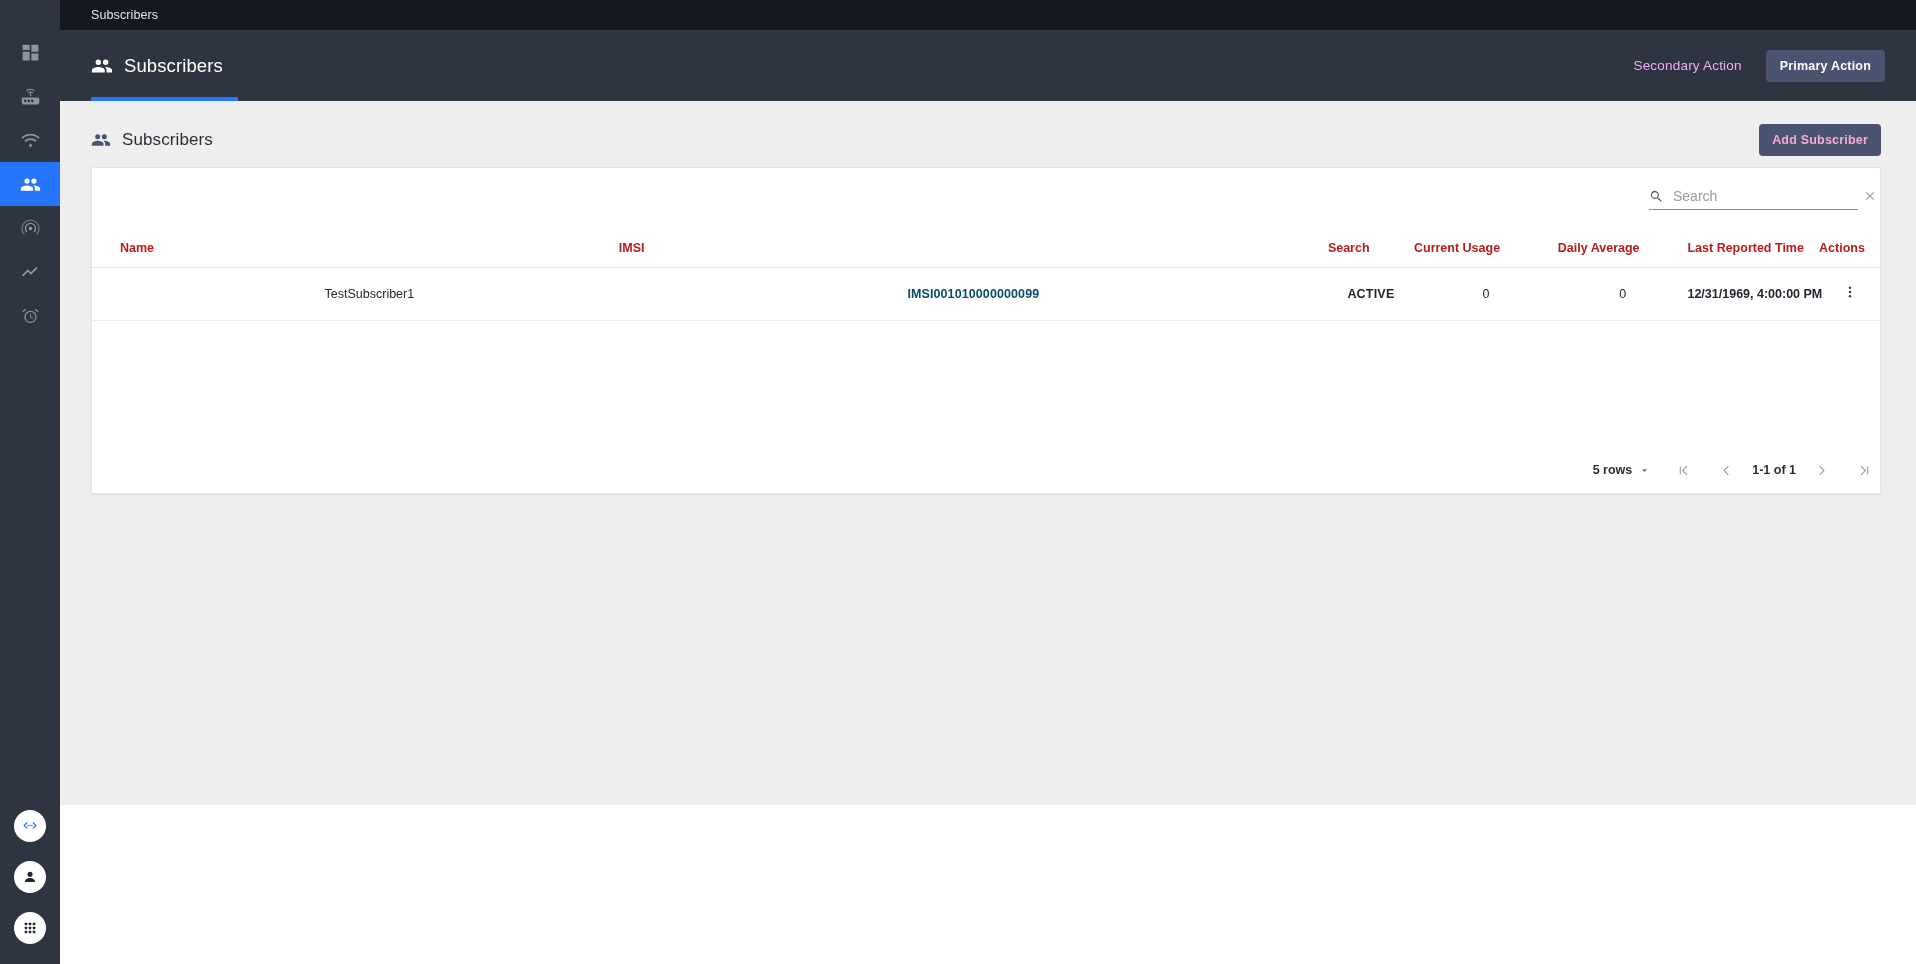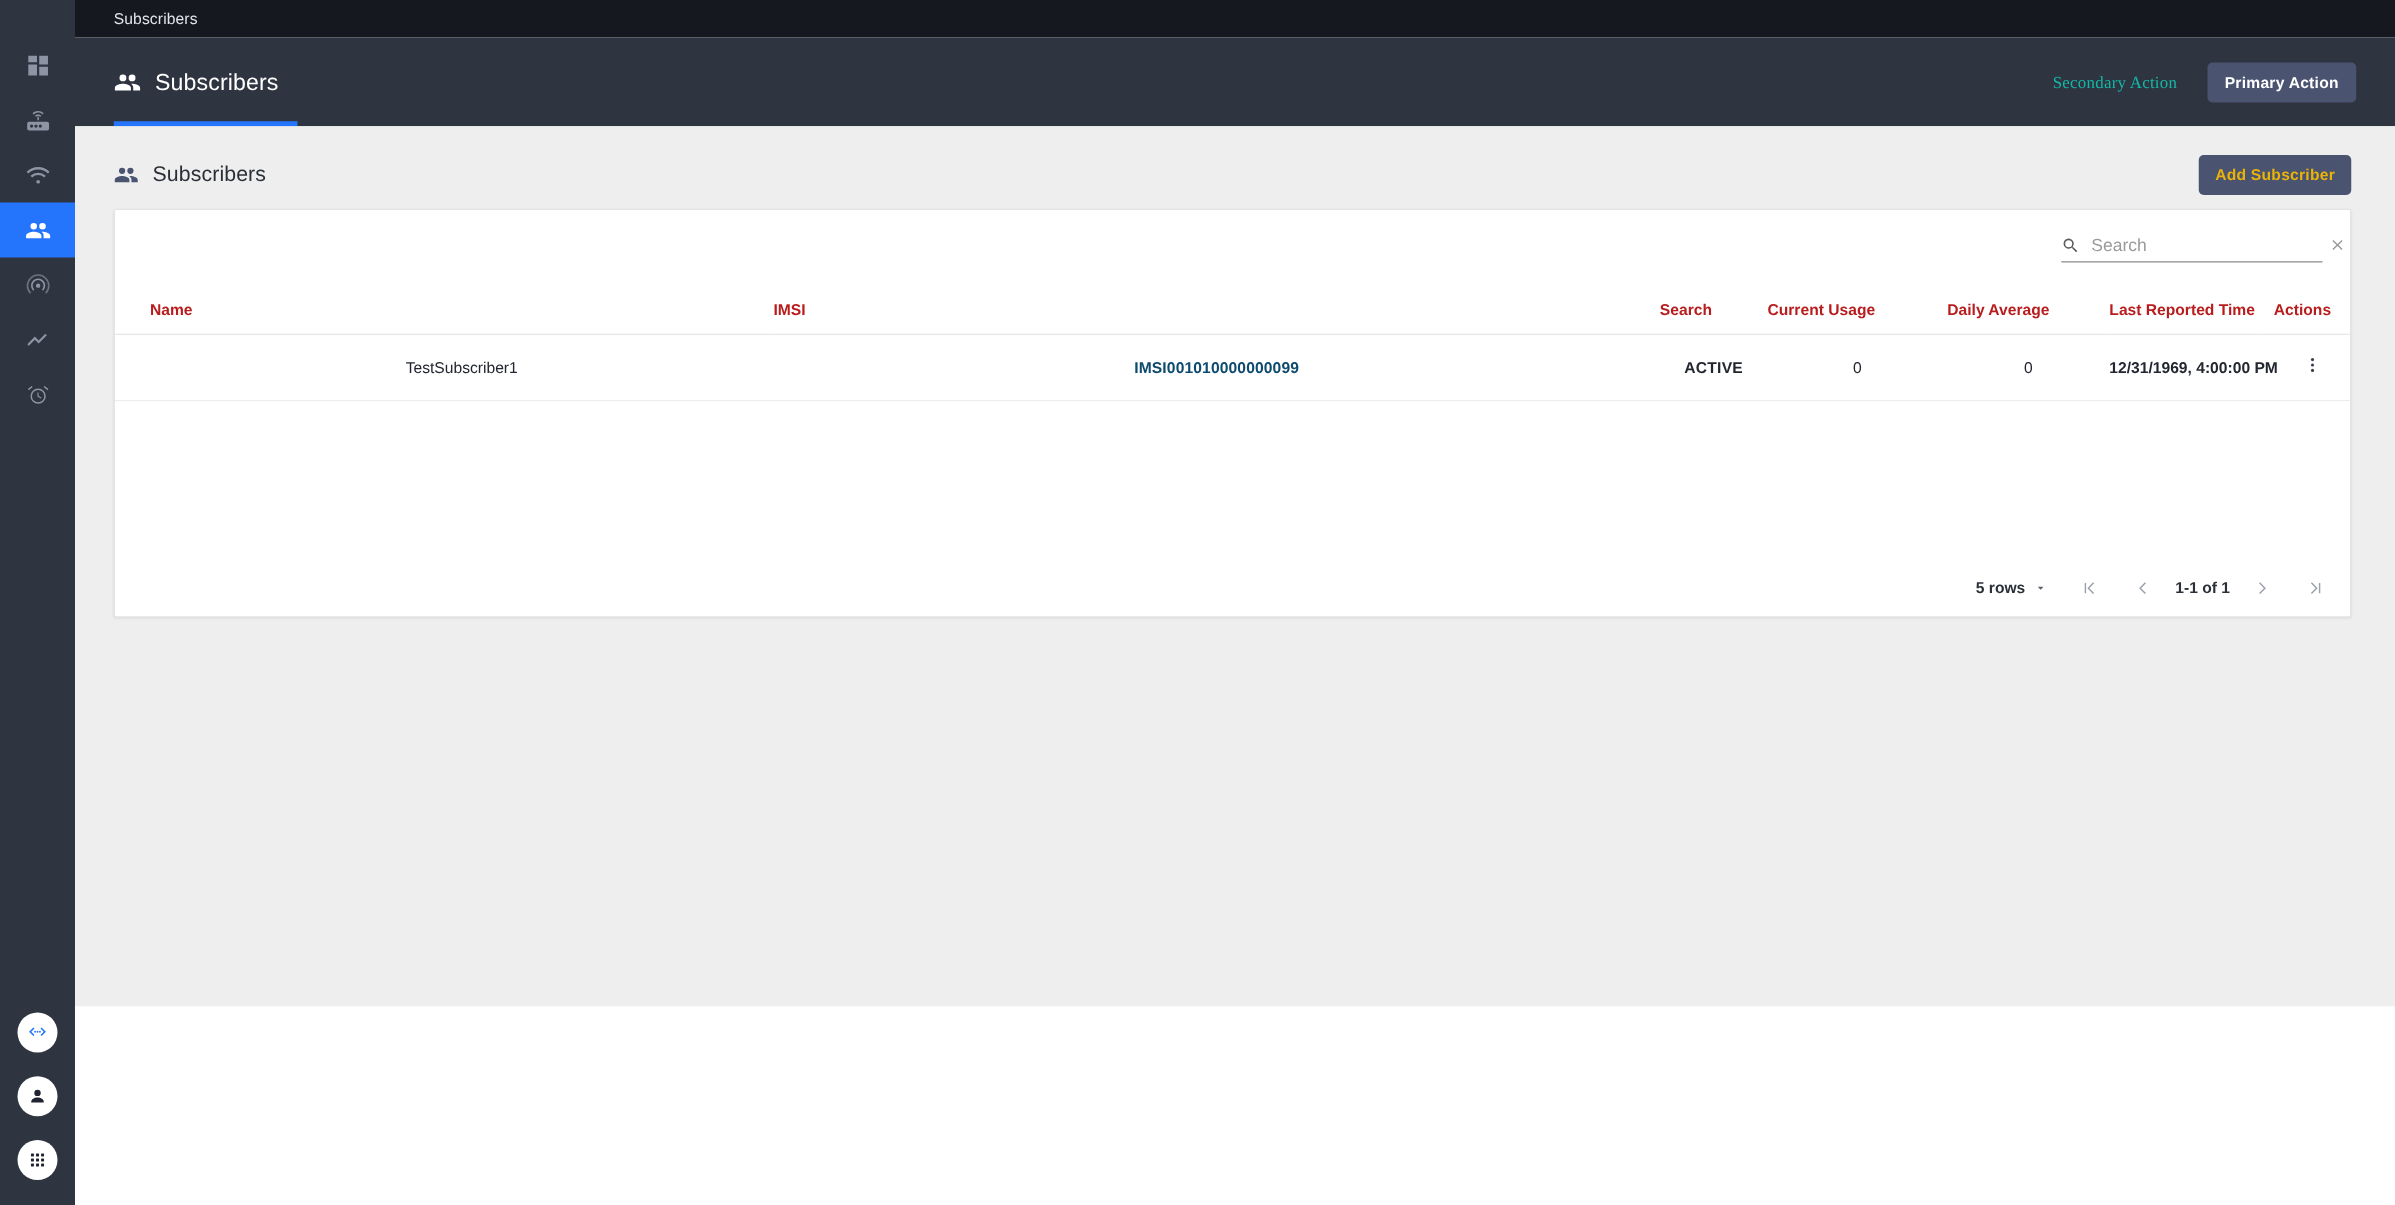--- a/index.html
+++ b/index.html
@@ -60,23 +60,23 @@
   .ph-left { display: flex; align-items: center; gap: 11px; height: 100%; }
   .ph-title-group { display: flex; align-items: center; gap: 11px; }
   .ph-icon svg { width: 22px; height: 22px; display: block; fill: #ffffff; }
   .ph-title { color: #ffffff; font-size: 18.5px; font-weight: 400; letter-spacing: .1px; }
   .tab-underline {
     position: absolute; left: 31px; bottom: 0;
     width: 147px; height: 4px; background: #2575fc;
   }
   .ph-right { display: flex; align-items: center; gap: 18px; }
   .secondary-action {
-    color: #14b8a6; font-size: 13.5px; background: transparent;
+    color: #f0abfc; font-size: 13.5px; background: transparent;
     border: none; cursor: pointer; padding: 8px 6px;
-    font-family: Liberation Serif, serif; letter-spacing: .2px;
+    font-family: Liberation Sans, sans-serif; letter-spacing: .2px;
   }
   .primary-action {
     background: #4a5370; color: #ffffff;
     border: none; border-radius: 4px;
     font-size: 12.5px; font-weight: bold; letter-spacing: .2px;
     padding: 9px 14px; cursor: pointer; font-family: inherit;
   }
 
   
   .content {
@@ -86,21 +86,21 @@
     overflow: hidden;
   }
   .card-header-row {
     display: flex; align-items: center; justify-content: space-between;
     height: 34px; margin-bottom: 10px;
   }
   .card-title-group { display: flex; align-items: center; gap: 11px; }
   .card-title-icon svg { width: 20px; height: 20px; display: block; fill: #4a5370; }
   .card-title { color: #2b2f38; font-size: 17px; letter-spacing: .1px; }
   .add-btn {
-    background: #4a5370; color: #eab308; border: none; border-radius: 4px;
+    background: #4a5370; color: #f9a8d4; border: none; border-radius: 4px;
     font-size: 12.5px; font-weight: bold; letter-spacing: .2px;
     padding: 9px 13px; cursor: pointer; font-family: inherit;
   }
 
   .card {
     background: #ffffff;
     border: 1px solid #e4e4e4;
     border-radius: 2px;
     height: 327px;
     display: flex; flex-direction: column;
@@ -149,21 +149,21 @@
   td.col-last { font-weight: bold; white-space: nowrap; }
   .imsi-link { color: #0c4a6e; font-weight: bold; text-decoration: none; cursor: pointer; letter-spacing: .1px; }
   .kebab { cursor: pointer; display: inline-block; padding: 2px 6px; }
   .kebab svg { width: 16px; height: 16px; display: block; fill: #3a3f4b; }
 
   .table-filler { flex: 1 1 auto; }
 
   .pagination {
     height: 46px; flex: 0 0 46px;
     display: flex; align-items: center; justify-content: flex-end;
-    gap: 0; padding-right: 12px; margin-left: 22px;
+    gap: 0;  margin-left: 22px;
   }
   .rows-select {
     display: flex; align-items: center; gap: 7px;
     font-size: 12.5px; font-weight: bold; color: #2b2f38;
     cursor: pointer; padding: 4px 6px; margin-right: 12px;
   }
   .caret svg { width: 11px; height: 11px; display: block; fill: #5a5f6b; }
   .page-btn {
     background: transparent; border: none; cursor: pointer;
     padding: 4px 8px; display: flex; align-items: center; justify-content: center;

